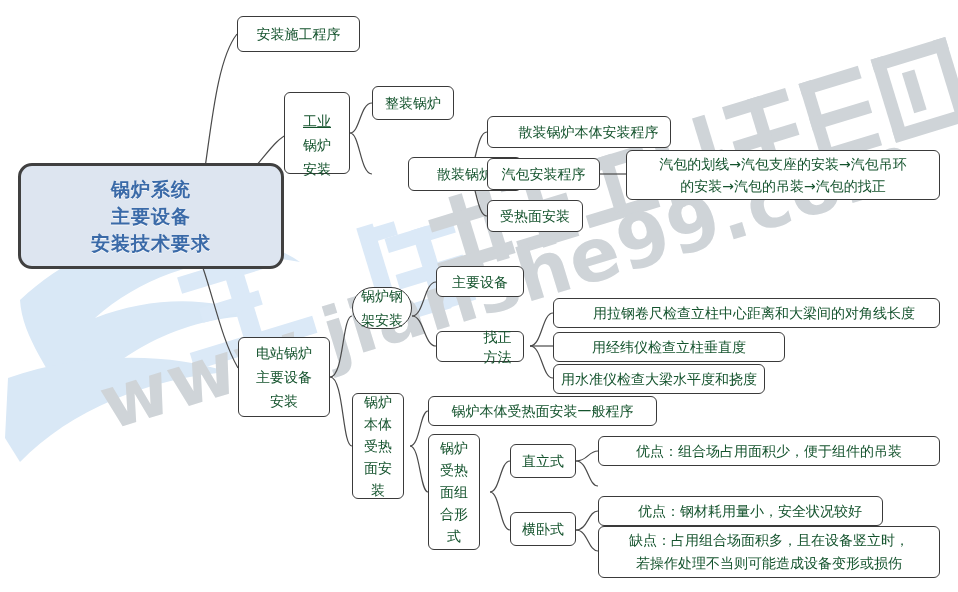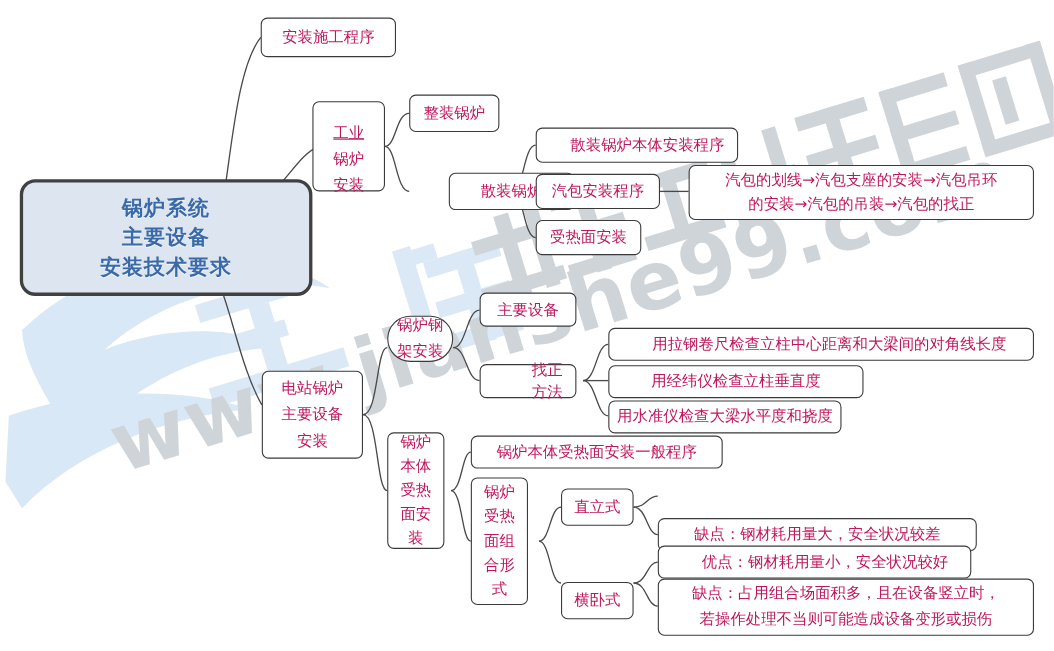--- a/index.html
+++ b/index.html
@@ -36,21 +36,21 @@
     stroke-width:1.2;
   }
 
   
   .node{
     position:absolute;
     box-sizing:border-box;
     background:#ffffff;
     border:1.2px solid #3a3a3a;
     border-radius:6px;
-    color:#be185d;
+    color:#14532d;
     font-size:14px;
     line-height:20px;
     display:flex;
     align-items:center;
     justify-content:center;
     text-align:center;
     z-index:2;
     white-space:pre-line;
     padding:2px 5px;
   }
@@ -244,23 +244,23 @@
   <div class="node" style="left:428px;top:396px;width:229px;height:30px;">锅炉本体受热面安装一般程序</div>
 
   <div class="node vtext" style="left:428px;top:434px;width:52px;height:116px;line-height:22px;">锅炉
 受热
 面组
 合形
 式</div>
 
   <div class="node" style="left:510px;top:444px;width:66px;height:34px;">直立式</div>
 
-  <div class="node" style="left:510px;top:529px;width:66px;height:34px;">横卧式</div>
-
-
-  <div class="node" style="left:598px;top:471px;width:290px;height:30px;">缺点：钢材耗用量大，安全状况较差</div>
+  <div class="node" style="left:510px;top:512px;width:66px;height:34px;">横卧式</div>
+
+  <div class="node" style="left:598px;top:436px;width:342px;height:30px;">优点：组合场占用面积少，便于组件的吊装</div>
+
 
   <div class="node" style="left:598px;top:496px;width:285px;height:30px;padding-left:24px;">优点：钢材耗用量小，安全状况较好</div>
 
   <div class="node" style="left:598px;top:526px;width:342px;height:52px;line-height:23px;">缺点：占用组合场面积多，且在设备竖立时，
 若操作处理不当则可能造成设备变形或损伤</div>
 
 </div>
 
 </body></html>

